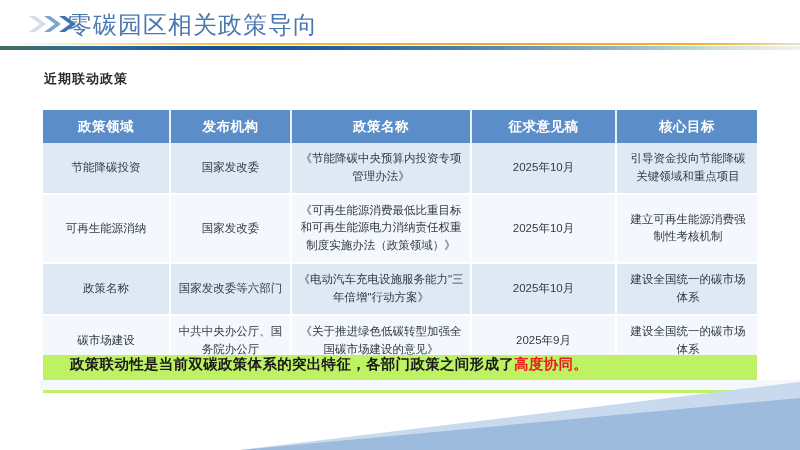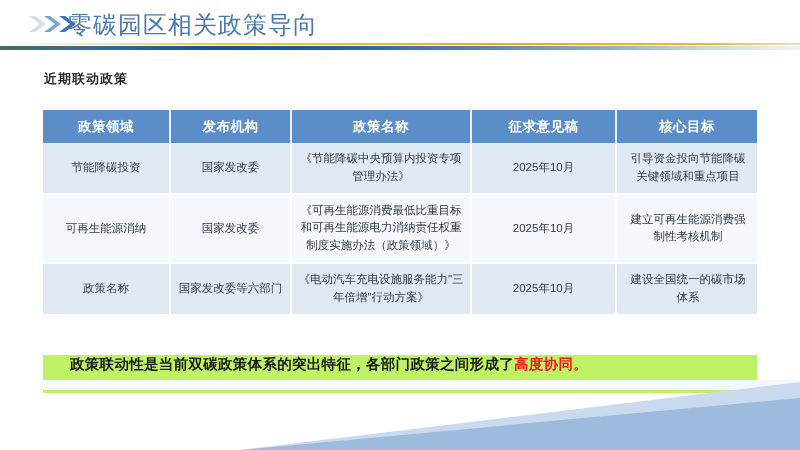--- a/index.html
+++ b/index.html
@@ -219,20 +219,27 @@
           <td>2025年10月</td>
           <td class="col-goal">建立可再生能源消费强制性考核机制</td>
         </tr>
         <tr class="odd">
           <td>政策名称</td>
           <td>国家发改委等六部门</td>
           <td class="col-name">《电动汽车充电设施服务能力"三年倍增"行动方案》</td>
           <td>2025年10月</td>
           <td class="col-goal">建设全国统一的碳市场体系</td>
         </tr>
+        <tr class="even">
+          <td>碳市场建设</td>
+          <td>中共中央办公厅、国务院办公厅</td>
+          <td class="col-name">《关于推进绿色低碳转型加强全国碳市场建设的意见》</td>
+          <td>2025年9月</td>
+          <td class="col-goal">建设全国统一的碳市场体系</td>
+        </tr>
       </tbody>
     </table>
   </div>
 
   <div class="footer-note">
     <div class="note-text">
       <span>政策联动性是当前双碳政策体系的突出特征，各部门政策之间形成了</span><span class="note-hl">高度协同。</span>
     </div>
   </div>
 

